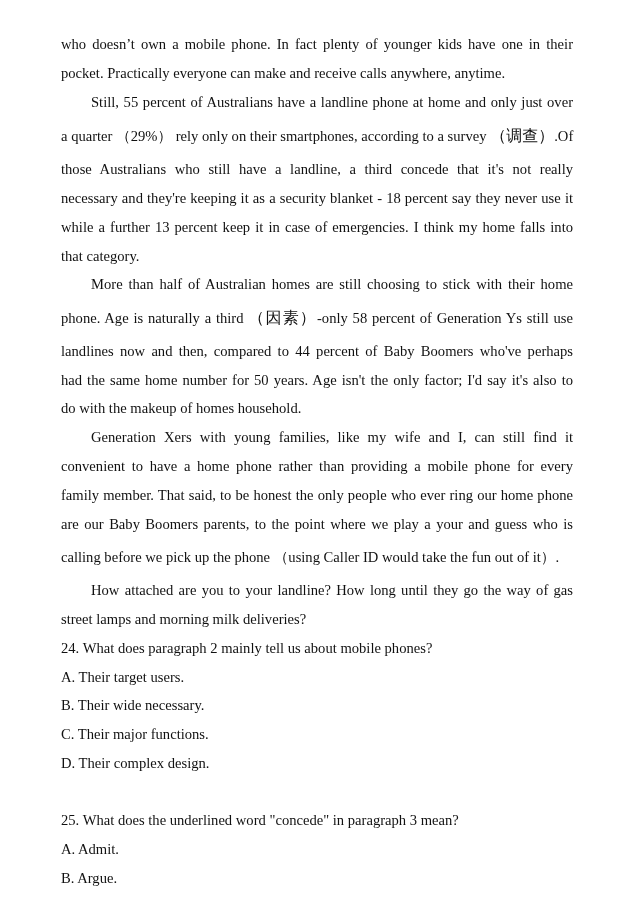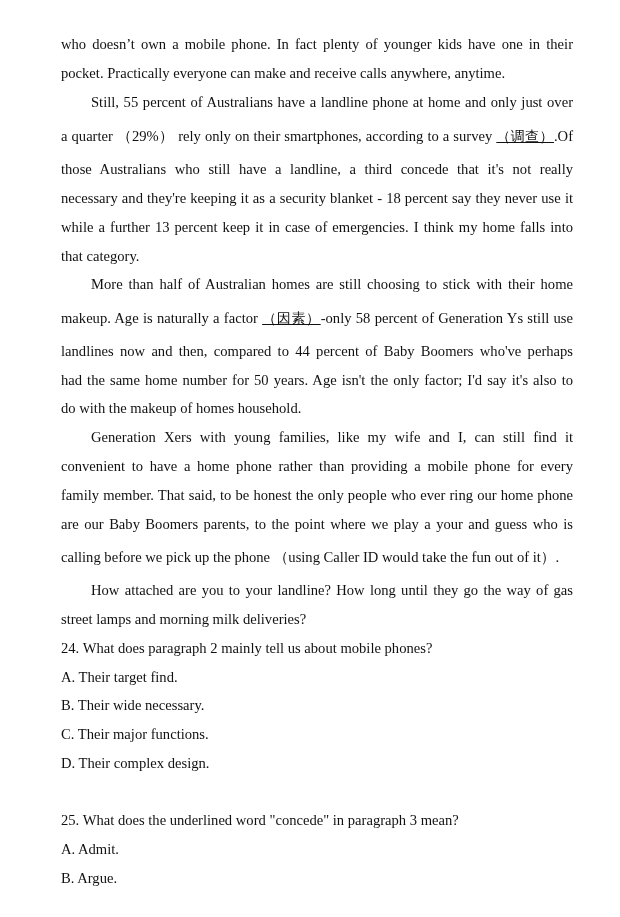--- a/index.html
+++ b/index.html
@@ -29,22 +29,21 @@
     line-height: 20px;
     white-space: nowrap;
   }
   .just {
     text-align: justify;
     text-align-last: justify;
   }
   .indent { padding-left: 30px; width: 482px; }
   .cjk {
     font-family: "DejaVu Sans", sans-serif;
-    font-size: 14px;
-    text-decoration: underline;
+    font-size: 16px;
   }
   .wavy {
     text-decoration-style: wavy;
     text-decoration-color: #9a9a9a;
     text-decoration-thickness: 1px;
     text-underline-offset: 3px;
   }
 </style>
 </head>
 <body>
@@ -60,37 +59,37 @@
   </div>
   <div class="line just" style="top:159px">
     <span>those Australians who still have a landline, a third </span><span class="wavy">concede</span><span> that it's not really</span>
   </div>
   <div class="line just" style="top:188px">necessary and they're keeping it as a security blanket - 18 percent say they never use it</div>
   <div class="line just" style="top:217px">while a further 13 percent keep it in case of emergencies. I think my home falls into</div>
   <div class="line" style="top:246px">that category.</div>
 
   <div class="line just indent" style="top:274px">More than half of Australian homes are still choosing to stick with their home</div>
   <div class="line just" style="top:308px">
-    <span>makeup. Age is naturally a factor </span><span class="cjk">（因素）</span><span>-only 58 percent of Generation Ys still use</span>
+    <span>phone. Age is naturally a third </span><span class="cjk">（因素）</span><span>-only 58 percent of Generation Ys still use</span>
   </div>
   <div class="line just" style="top:341px">landlines now and then, compared to 44 percent of Baby Boomers who've perhaps</div>
   <div class="line just" style="top:370px">had the same home number for 50 years. Age isn't the only factor; I'd say it's also to</div>
   <div class="line" style="top:398px">do with the makeup of homes household.</div>
 
   <div class="line just indent" style="top:427px">Generation Xers with young families, like my wife and I, can still find it</div>
   <div class="line just" style="top:456px">convenient to have a home phone rather than providing a mobile phone for every</div>
   <div class="line just" style="top:485px">family member. That said, to be honest the only people who ever ring our home phone</div>
   <div class="line just" style="top:514px">are our Baby Boomers parents, to the point where we play a your and guess who is</div>
   <div class="line" style="top:547px">calling before we pick up the phone （using Caller ID would take the fun out of it）.</div>
 
   <div class="line just indent" style="top:580px">How attached are you to your landline? How long until they go the way of gas</div>
   <div class="line" style="top:609px">street lamps and morning milk deliveries?</div>
 
   <div class="line" style="top:638px">24. What does paragraph 2 mainly tell us about mobile phones?</div>
-  <div class="line" style="top:667px">A. Their target find.</div>
+  <div class="line" style="top:667px">A. Their target users.</div>
   <div class="line" style="top:695px">B. Their wide necessary.</div>
   <div class="line" style="top:724px">C. Their major functions.</div>
   <div class="line" style="top:753px">D. Their complex design.</div>
 
   <div class="line" style="top:810px">25. What does the underlined word "concede" in paragraph 3 mean?</div>
   <div class="line" style="top:839px">A. Admit.</div>
   <div class="line" style="top:868px">B. Argue.</div>
 
 </div>
 

